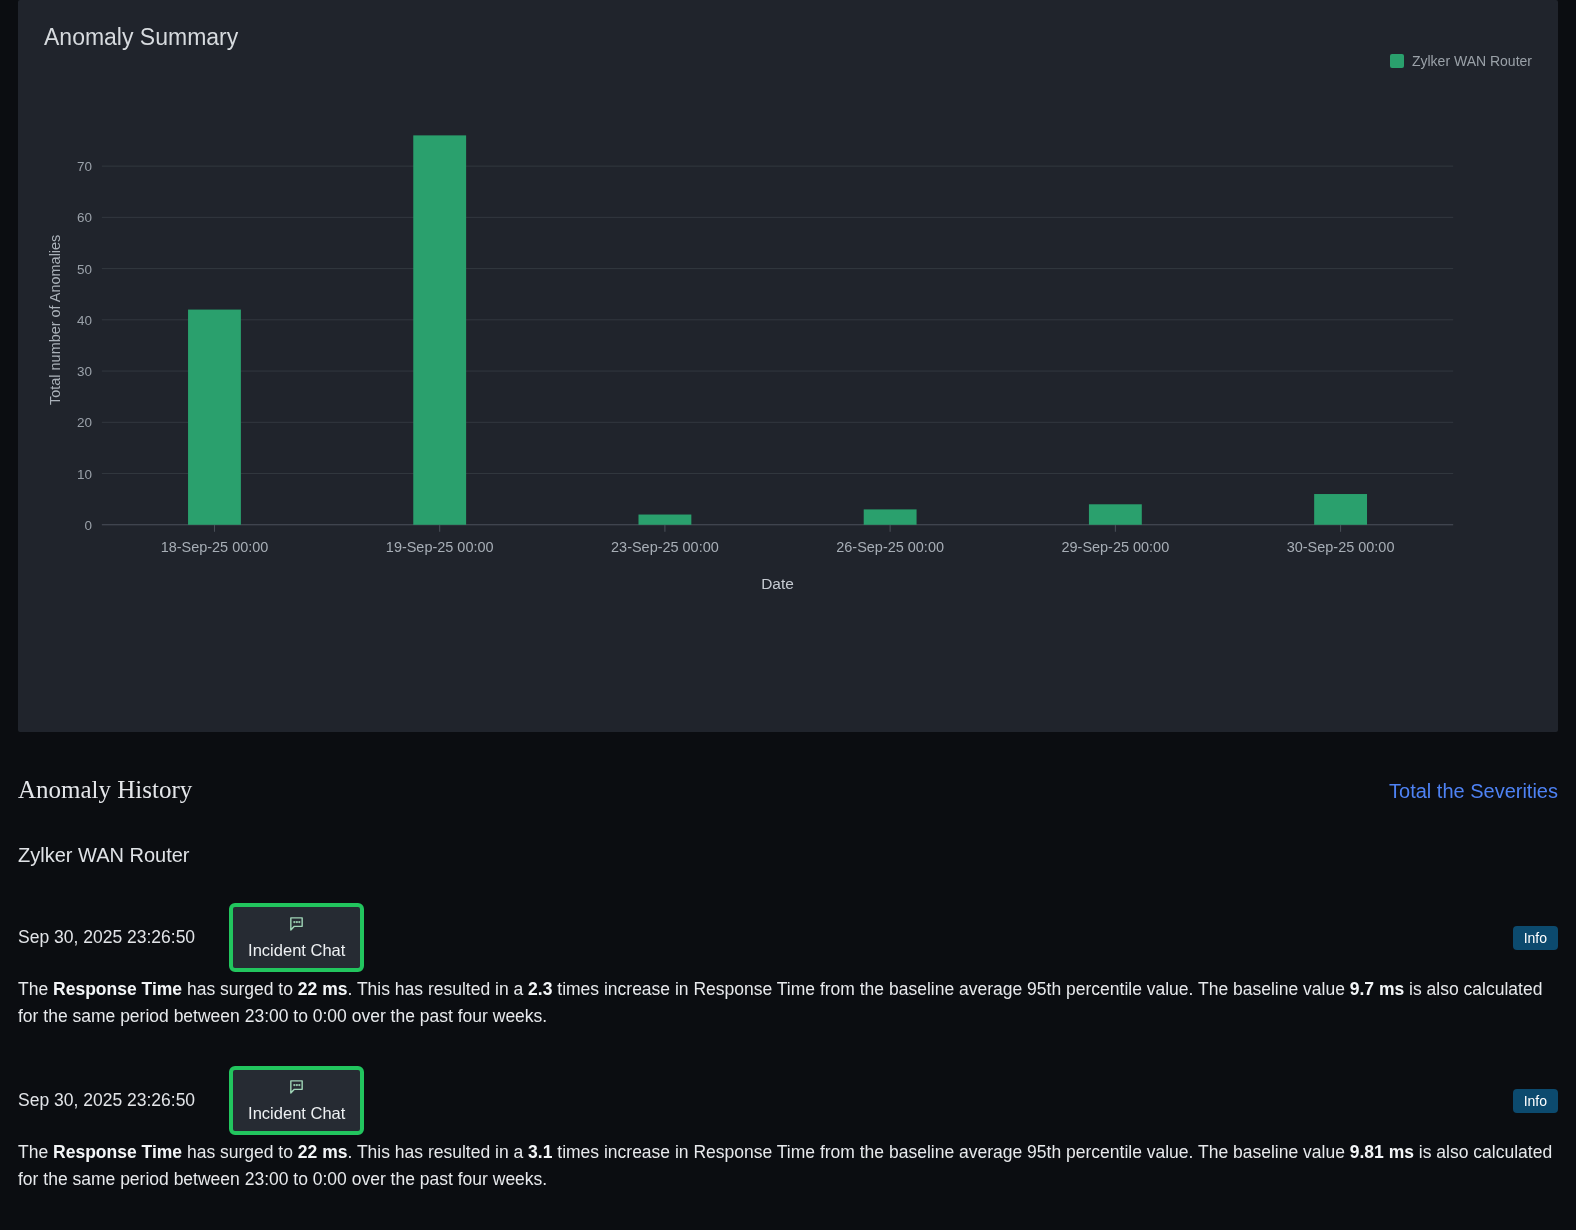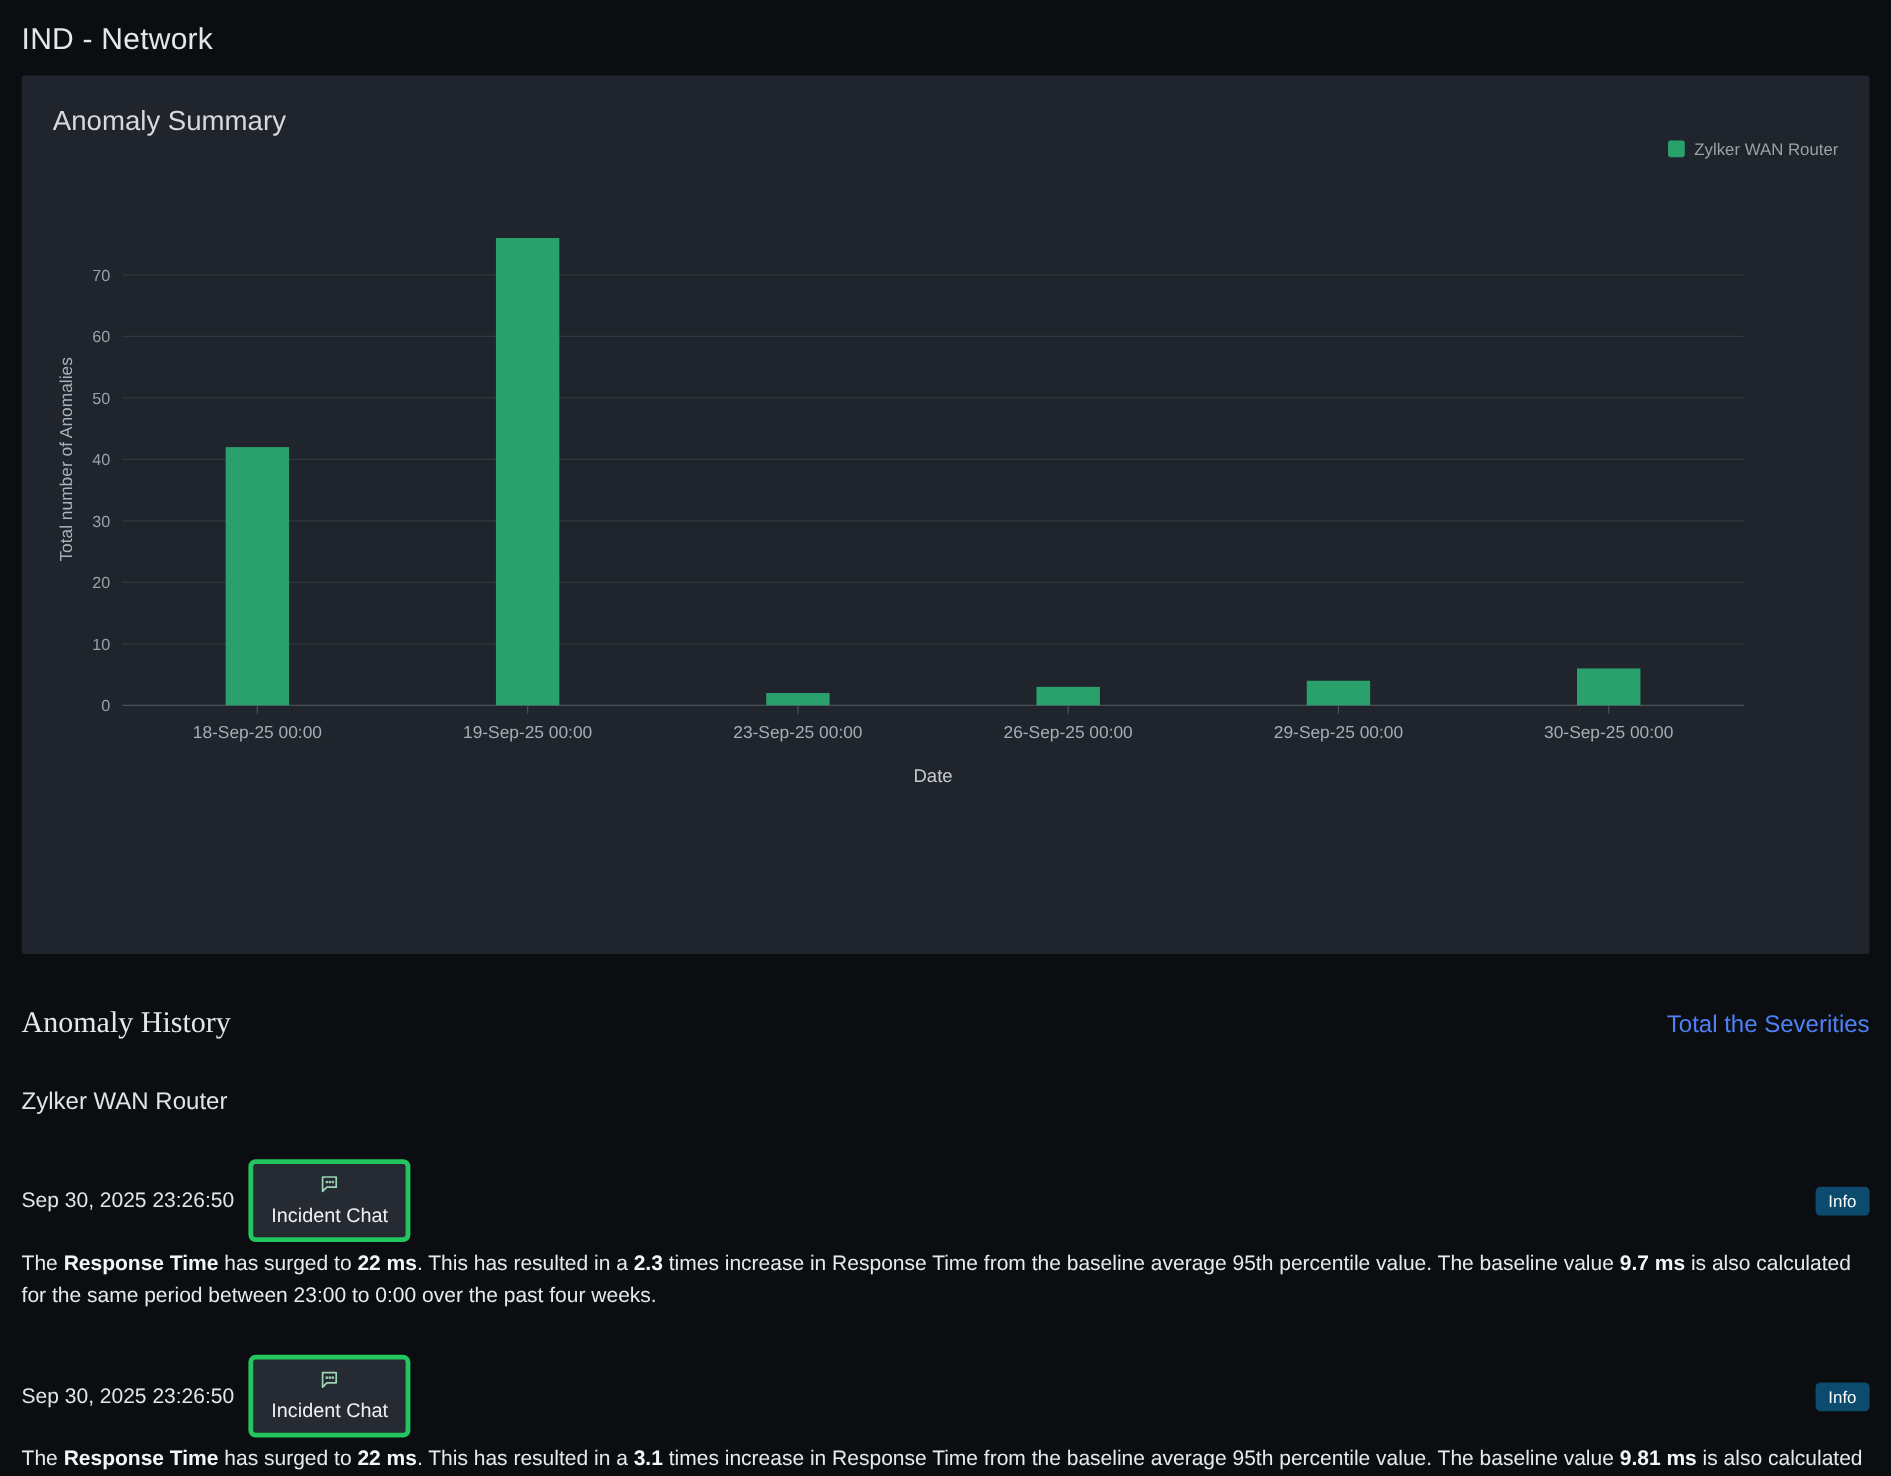--- a/index.html
+++ b/index.html
@@ -20,42 +20,41 @@
   .legend-label { font-size:14px; color:#9aa1a8; }
   #chart-mount { margin-top:2px; }
   svg text { font-family:"Liberation Sans", sans-serif; }
 
   .history-head { display:flex; justify-content:space-between; align-items:baseline; margin-top:44px; }
   .history-title { font-size:25px; font-weight:500; color:#e4e6ea;font-family:Liberation Serif, serif; }
   .severities-link { font-size:20px; color:#4e82f4; cursor:pointer; text-decoration:none; }
   .device-name { font-size:20px; font-weight:500; color:#e0e3e7; margin-top:40px; }
 
   .entry { margin-top:36px; }
-  .entry-head { display:flex; align-items:center; gap:12px; }
+  .entry-head { display:flex; align-items:center; gap:34px; }
   .ts { font-size:17.5px; color:#e2e4e8; }
   .chat-btn {
     display:inline-flex; align-items:center; gap:9px;
     background:#262b33; border:4px solid #22c55e; border-radius:6px;
     color:#eef1f3; font-size:16.5px; padding:8px 15px;
     font-family:inherit; cursor:pointer;flex-direction:column;
   }
   .chat-icon { width:17px; height:17px; display:block; }
   .badge {
     margin-left:auto; background:#0c4a6e; color:#ffffff;
     font-size:14px; font-weight:500; padding:4px 11px; border-radius:4px;
   }
   .msg { margin-top:4px; font-size:17.5px; line-height:1.55; color:#e7e9ec; max-width:1545px; }
   .msg b { font-weight:700; color:#f3f5f7; }
 </style>
 </head>
 <body>
 
 <div class="page">
 
-  <h1 class="page-title">IND - Network</h1>
 
   <section class="panel">
     <h2 class="panel-title">Anomaly Summary</h2>
     <div class="legend-row">
       <div class="legend">
         <span class="legend-swatch" style="background: rgb(42, 160, 109);"></span>
         <span class="legend-label">Zylker WAN Router</span>
       </div>
     </div>
     <div id="chart-mount"><svg viewBox="0 0 1492 532" width="100%">

